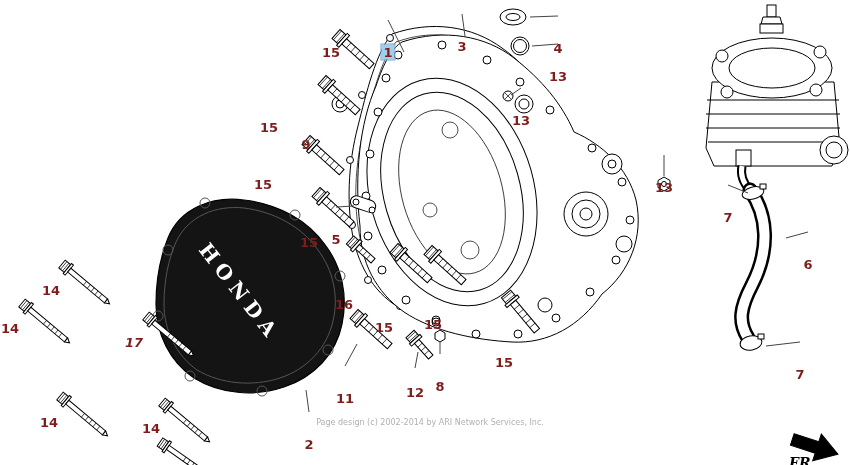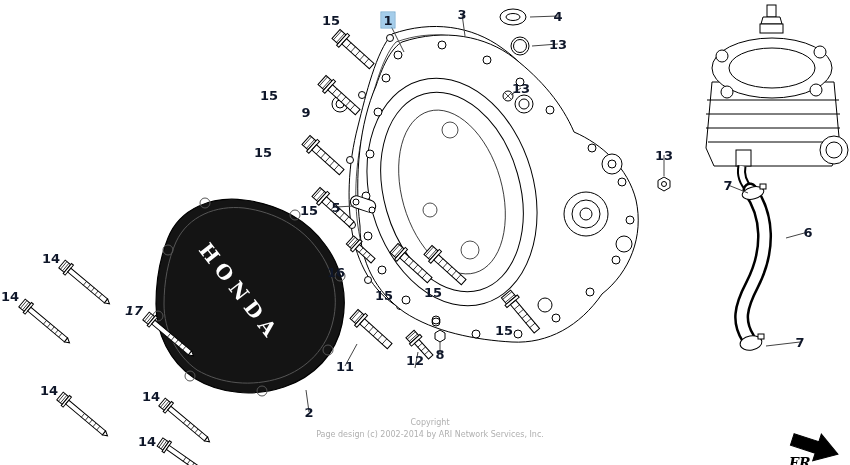--- a/index.html
+++ b/index.html
@@ -10,22 +10,22 @@
   #diagram-svg{position:absolute;left:0;top:0;}
   
   .st{fill:#ffffff;stroke:#000000;stroke-width:1;}
   .ln{fill:none;stroke:#000000;stroke-width:1;}
   .thin{fill:none;stroke:#000000;stroke-width:.7;}
   .dark{fill:#141414;stroke:#000000;stroke-width:1.2;}
   .dk-ln{fill:none;stroke:#555;stroke-width:1;}
   #leader-lines line{stroke:#444;stroke-width:1;}
   .callout{
     position:absolute;transform:translate(-50%,-50%);
-    font:700 13px "DejaVu Sans",sans-serif;color:#0f172a;
-    padding:0 2px;line-height:15px;cursor:pointer;z-index:5;
+    font:700 13px "DejaVu Sans",sans-serif;color:#7f1d1d;
+    padding:0 2px;line-height:15px;cursor:pointer;z-index:5;margin-top:32px;
   }
   .callout.hl{background:var(--hl,#a4cdeb);outline:1px solid #6fa8d0;}
   .copyright{
     position:absolute;left:300px;top:417px;width:260px;text-align:center;
     font:400 8px "DejaVu Sans",sans-serif;color:#b0b0b0;line-height:1.5;
   }
   .fr-label{
     position:absolute;left:789px;top:411px;
     font:700 italic 14px "DejaVu Serif",serif;color:#000;margin-top:44px;
   }
@@ -248,37 +248,36 @@
       <div class="callout" style="left: 558px; top: 44px;">13</div>
       <div class="callout" style="left: 521px; top: 88px;">13</div>
       <div class="callout" style="left: 269px; top: 95px;">15</div>
       <div class="callout" style="left: 306px; top: 112px;">9</div>
       <div class="callout" style="left: 263px; top: 152px;">15</div>
       <div class="callout" style="left: 309px; top: 210px;">15</div>
       <div class="callout" style="left: 336px; top: 207px;">5</div>
       <div class="callout" style="left: 664px; top: 155px;">13</div>
       <div class="callout" style="left: 728px; top: 185px;">7</div>
       <div class="callout" style="left: 808px; top: 232px;">6</div>
-      <div class="callout" style="left: 336px; top: 272px;">16</div>
+      <div class="callout" style="left: 344px; top: 272px;">16</div>
       <div class="callout" style="left: 51px; top: 258px;">14</div>
       <div class="callout" style="left: 10px; top: 296px;">14</div>
       <div class="callout" style="left: 134px; top: 310px; font-style: italic;">17</div>
       <div class="callout" style="left: 384px; top: 295px;">15</div>
       <div class="callout" style="left: 433px; top: 292px;">15</div>
       <div class="callout" style="left: 504px; top: 330px;">15</div>
       <div class="callout" style="left: 345px; top: 366px;">11</div>
       <div class="callout" style="left: 415px; top: 360px;">12</div>
       <div class="callout" style="left: 440px; top: 354px;">8</div>
       <div class="callout" style="left: 309px; top: 412px;">2</div>
       <div class="callout" style="left: 49px; top: 390px;">14</div>
       <div class="callout" style="left: 151px; top: 396px;">14</div>
       <div class="callout" style="left: 147px; top: 441px;">14</div>
       <div class="callout" style="left: 800px; top: 342px;">7</div>
     </div>
 
   <div class="fr-label">FR.</div>
 
   <div class="copyright">
-    <div>Copyright</div>
     <div>Page design (c) 2002-2014 by ARI Network Services, Inc.</div>
   </div>
 
 </div>
 
 </body></html>

